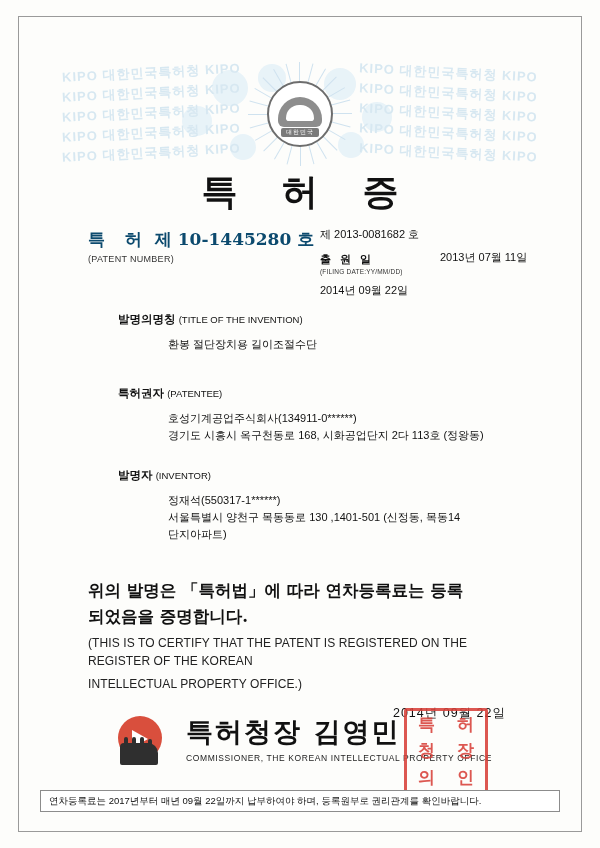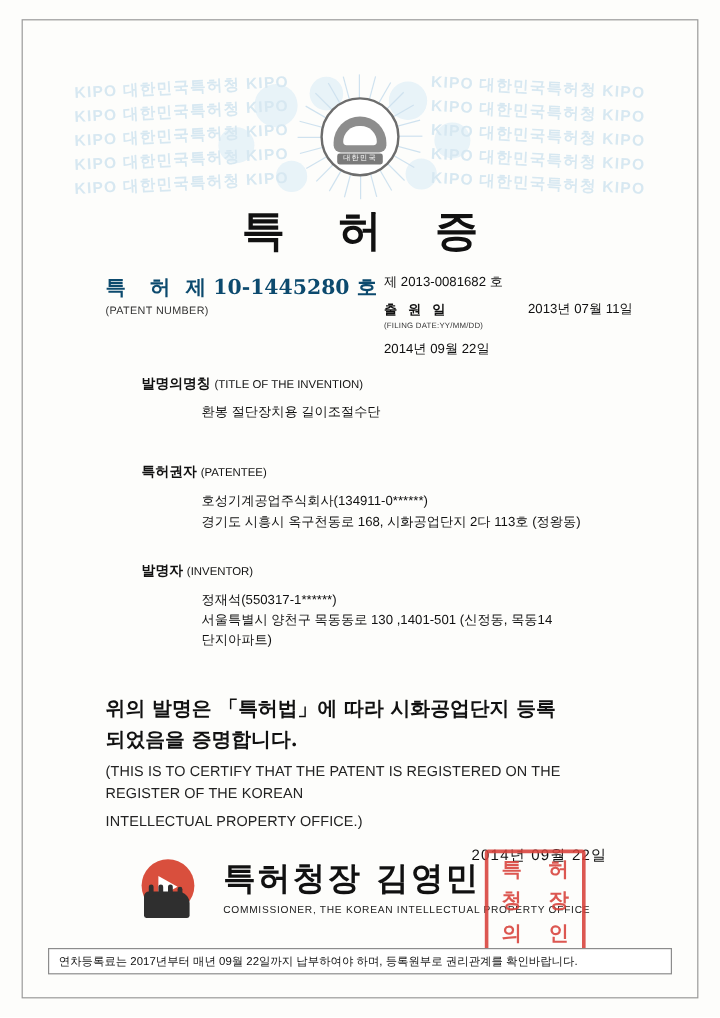--- a/index.html
+++ b/index.html
@@ -496,21 +496,21 @@
       <span class="en">(INVENTOR)</span>
     </div>
     <div class="sec-body">
       <div>정재석(550317-1******)</div>
       <div>서울특별시 양천구 목동동로 130 ,1401-501 (신정동, 목동14</div>
       <div>단지아파트)</div>
     </div>
   </div>
 
   <div class="certify">
-    <div class="certify-ko">위의 발명은 「특허법」에 따라 시화공업단지 등록</div>
+    <div class="certify-ko">위의 발명은 「특허법」에 따라 연차등록료는 등록</div>
     <div class="certify-ko">되었음을 증명합니다.</div>
     <div class="certify-en">(THIS IS TO CERTIFY THAT THE PATENT IS REGISTERED ON THE REGISTER OF THE KOREAN</div>
     <div class="certify-en">INTELLECTUAL PROPERTY OFFICE.)</div>
     <div class="certify-date">2014년   09월   22일</div>
   </div>
 
   <div class="sig">
     <div class="sig-logo">
       <div class="circle"></div>
       <div class="notch"></div>

